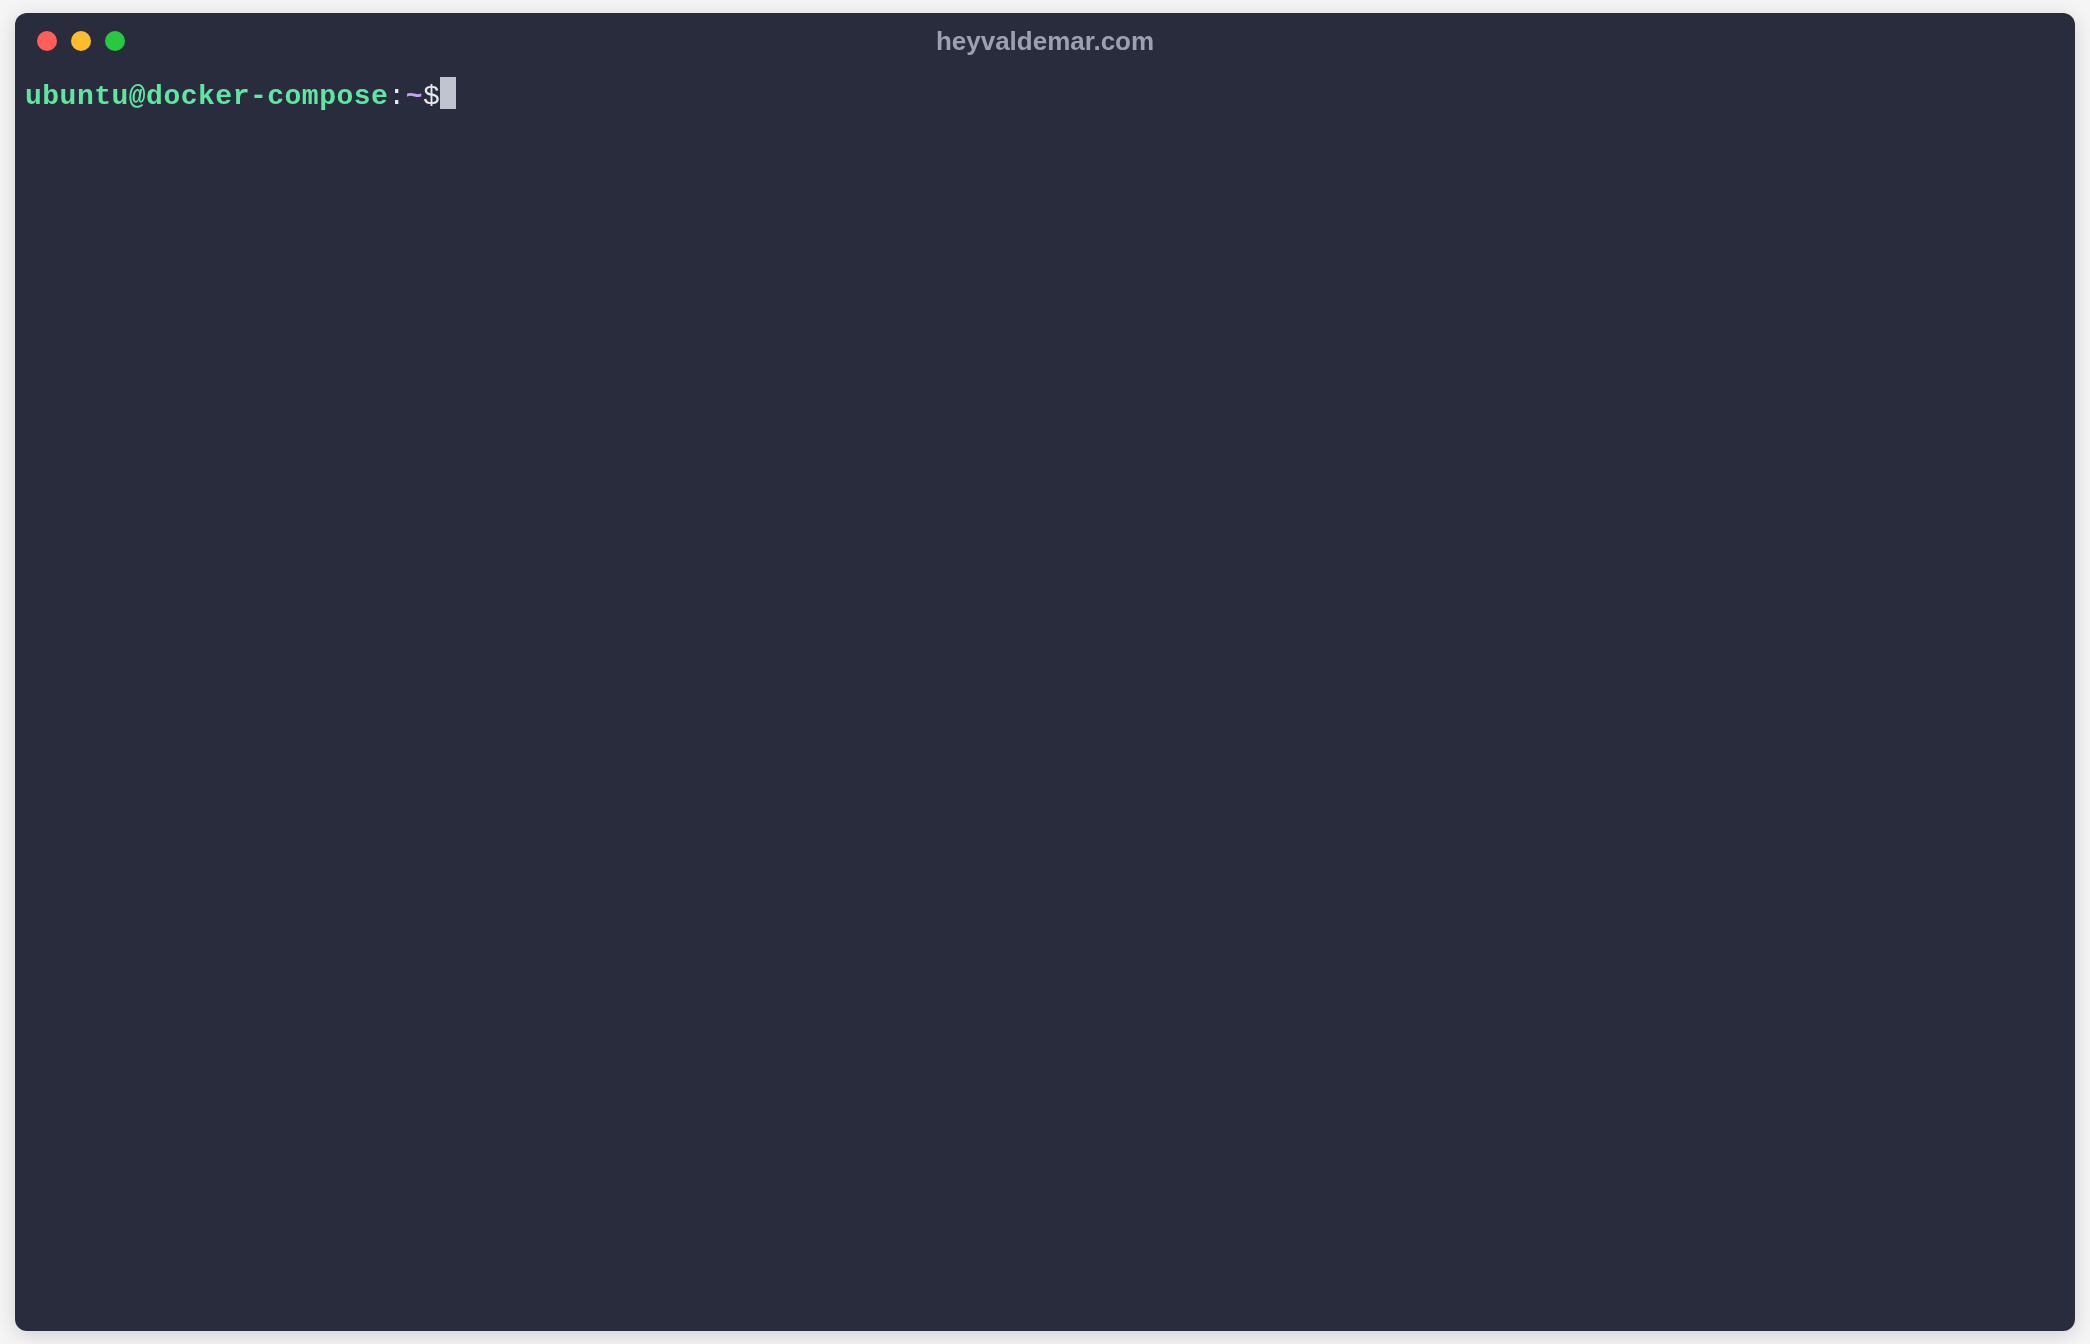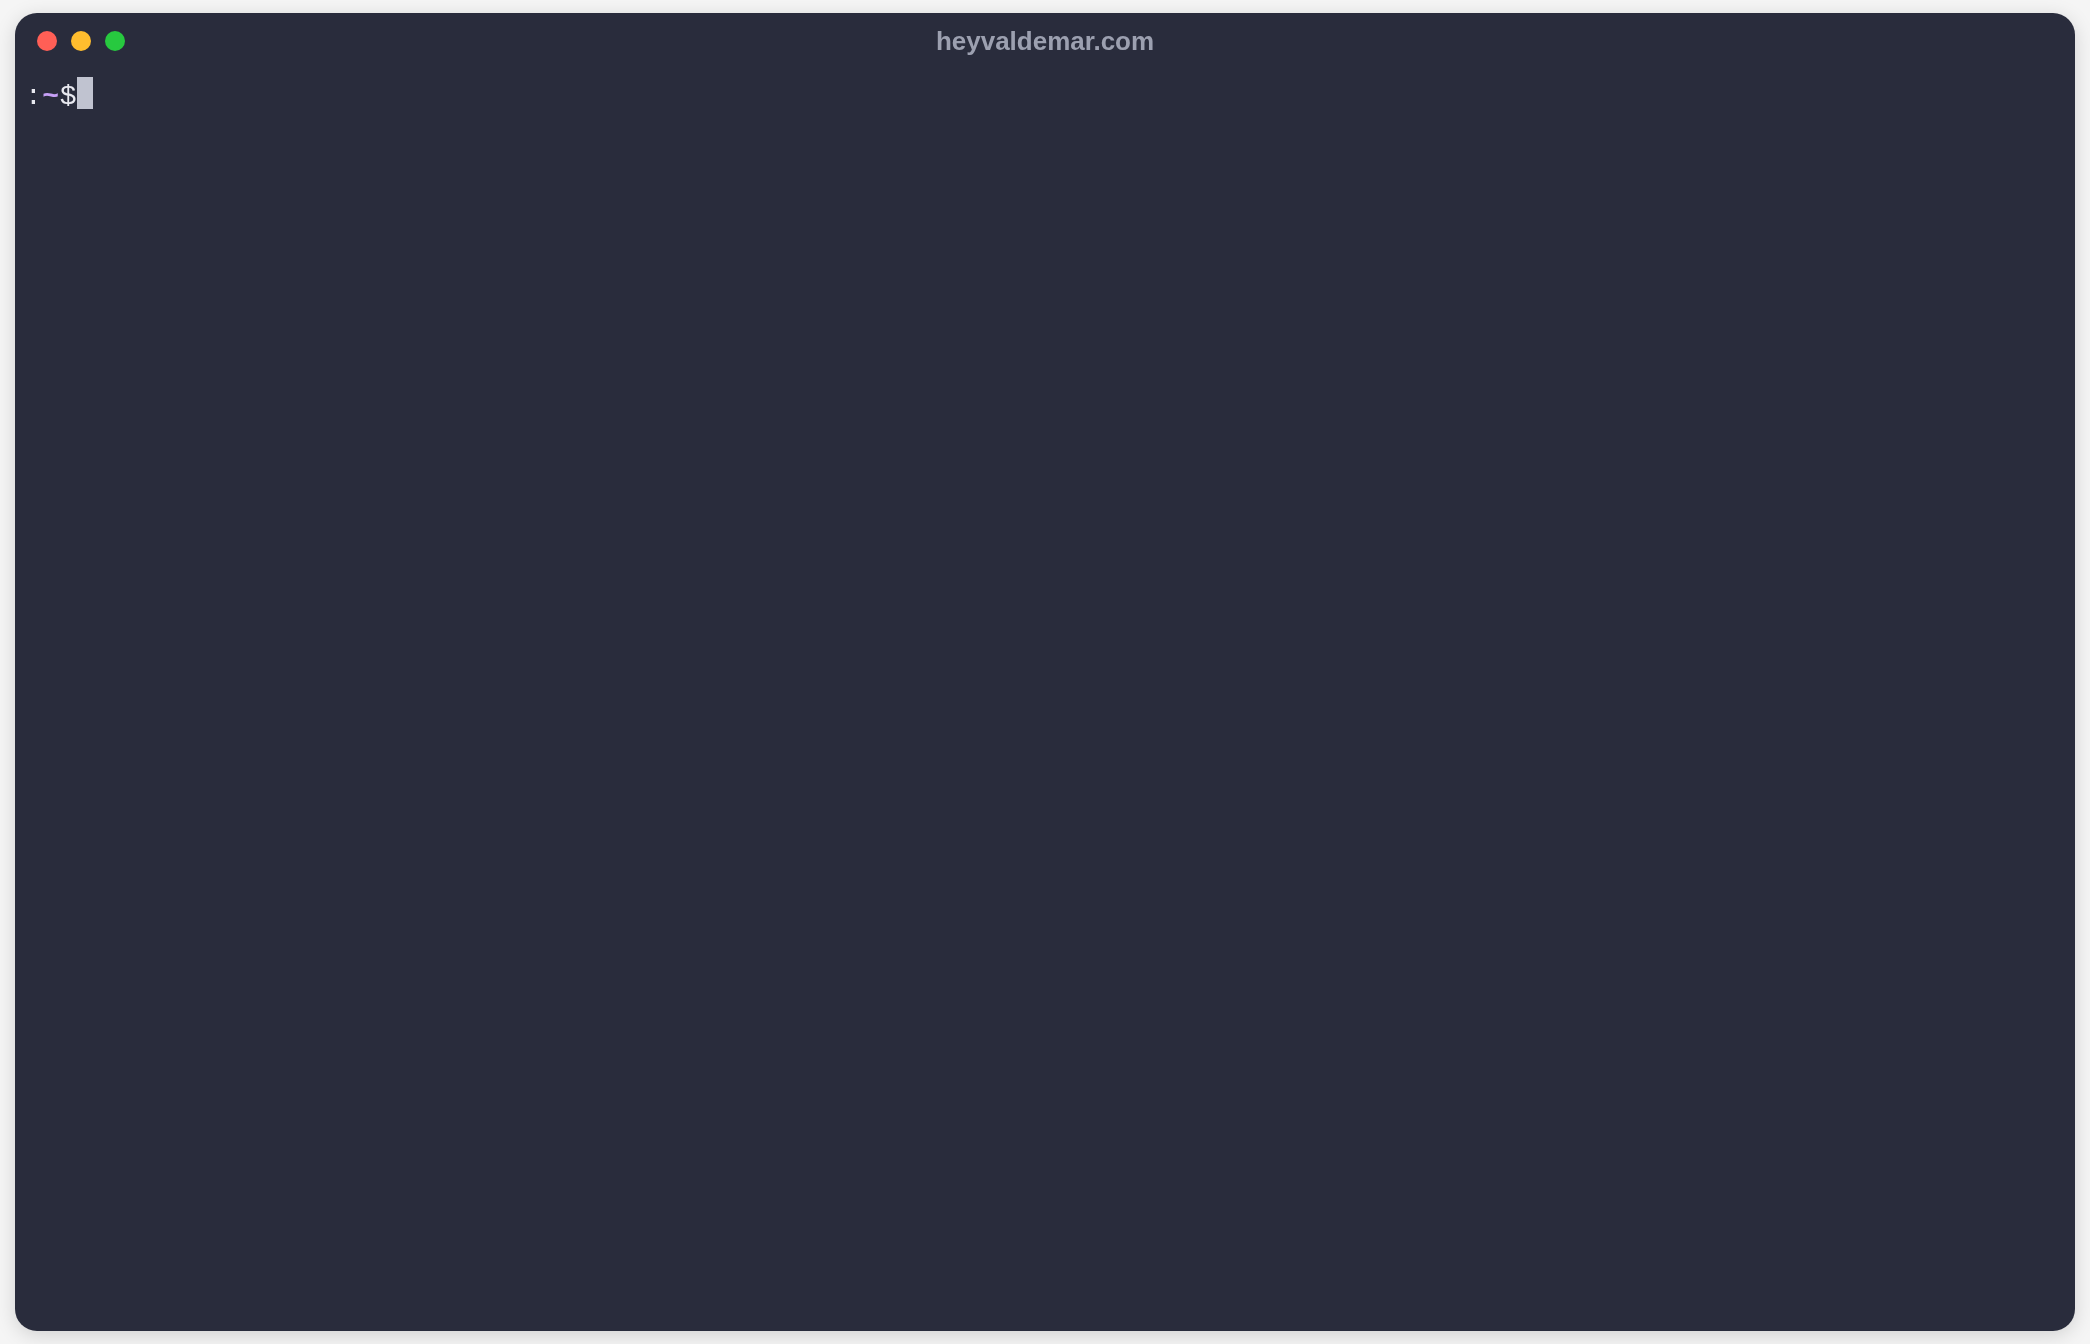--- a/index.html
+++ b/index.html
@@ -13,21 +13,21 @@
       background: #f5f5f5;
       display: flex;
       align-items: center;
       justify-content: center;
       font-family: "SF Mono", Menlo, Monaco, "Courier New", monospace;
     }
     .terminal-window {
       width: 2060px;
       height: 1318px;
       background: #292c3c;
-      border-radius: 22px;
+      border-radius: 12px;
       overflow: hidden;
       display: flex;
       flex-direction: column;
       box-shadow: 0 4px 20px rgba(0,0,0,0.15);
     }
     .title-bar {
       height: 56px;
       display: flex;
       align-items: center;
       position: relative;
@@ -107,16 +107,16 @@
   <div class="title-bar">
     <div class="traffic-lights">
       <div class="traffic-light red"></div>
       <div class="traffic-light yellow"></div>
       <div class="traffic-light green"></div>
     </div>
     <div class="window-title">heyvaldemar.com</div>
   </div>
   <div class="terminal-body">
     <div class="prompt-line">
-      <span class="colon">:</span><span class="tilde">~</span><span class="dollar">$</span><span class="cursor-block"></span>
+      <span class="user-host">ubuntu@docker-compose</span><span class="colon">:</span><span class="tilde">~</span><span class="dollar">$</span><span class="cursor-block"></span>
     </div>
   </div>
 </div>
 
 </body></html>

